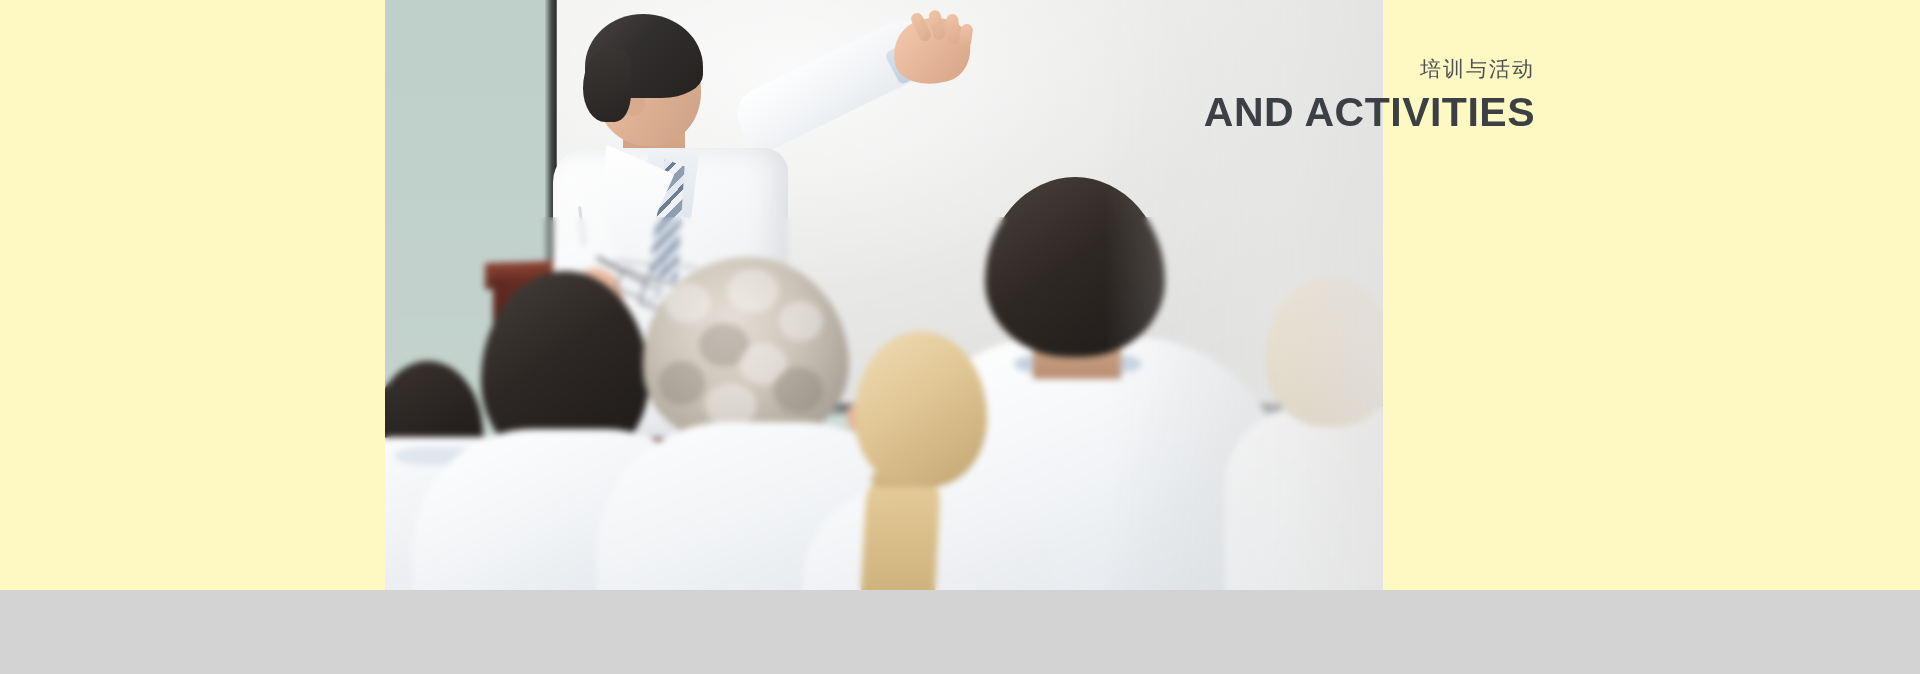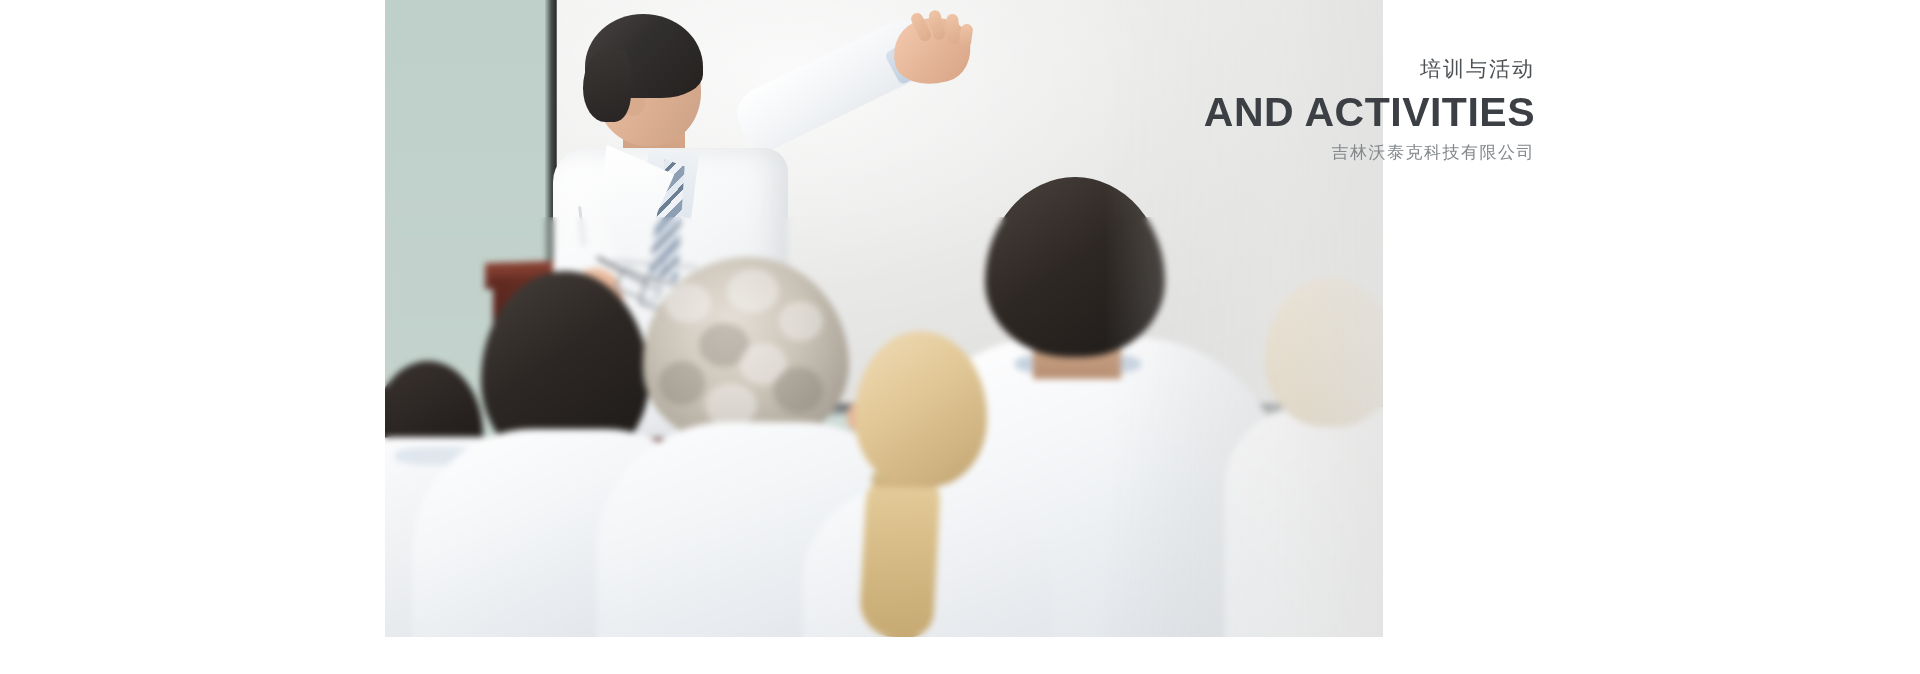--- a/index.html
+++ b/index.html
@@ -10,22 +10,22 @@
     width: 1920px;
     height: 674px;
     overflow: hidden;
     background: #d3d3d4;
     font-family: "Liberation Sans", "DejaVu Sans", sans-serif;
   }
 
   .banner {
     position: relative;
     width: 1920px;
-    height: 674px;
-    background: #ffffff;
+    height: 590px;
+    background: #fef9c3;
     overflow: hidden;
   }
 
   
   .photo {
     position: absolute;
     left: 385px;
     top: 0px;
     width: 998px;
     height: 637px;
@@ -606,16 +606,15 @@
       <div class="aud-d-head"></div>
     </div>
 
     <div class="aud-blur"></div>
     <div class="photo-vignette"></div>
   </div>
 
   <div class="text-block">
     <div class="t-cn-top">培训与活动</div>
     <div class="t-en2">AND ACTIVITIES</div>
-    <div class="t-cn-bottom">吉林沃泰克科技有限公司</div>
   </div>
 
 </div>
 
 </body></html>

